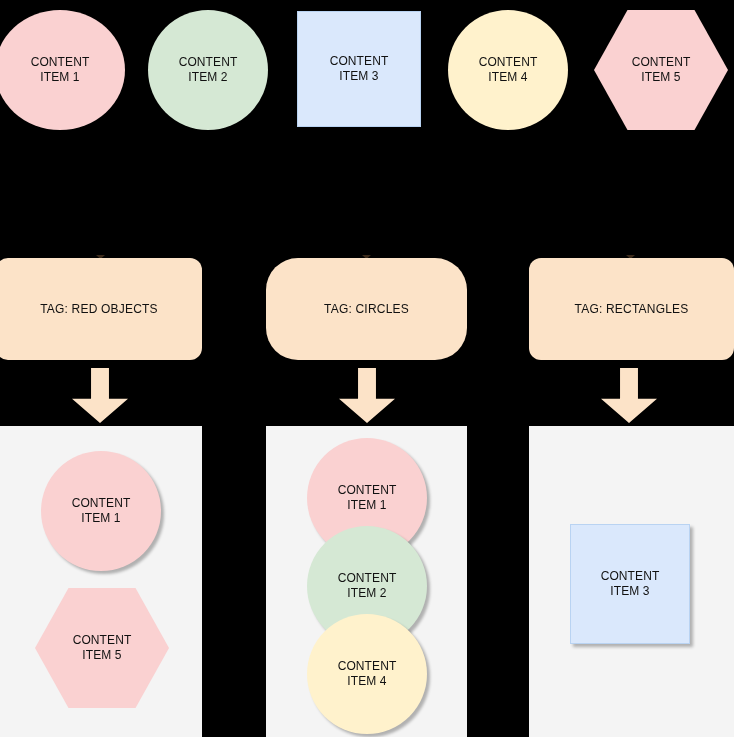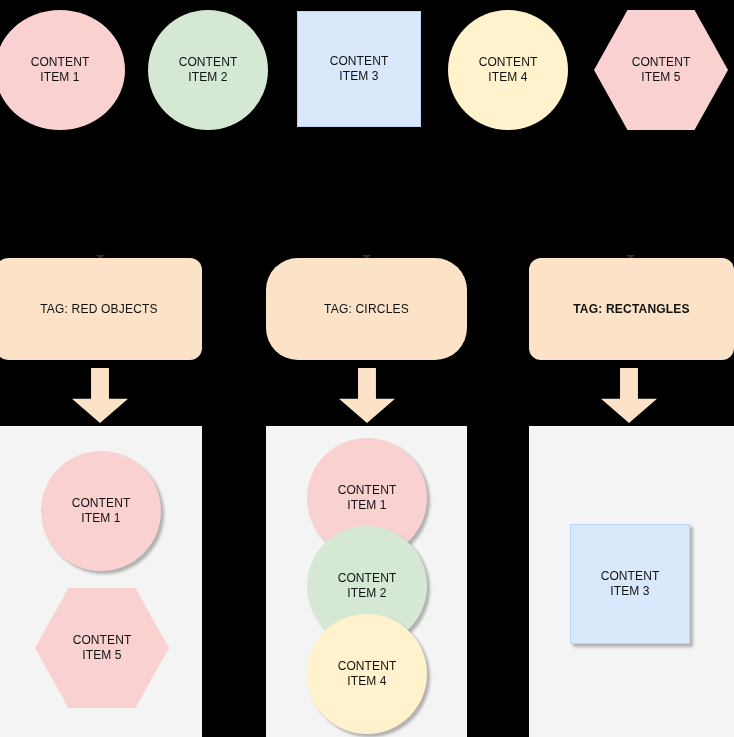--- a/index.html
+++ b/index.html
@@ -127,21 +127,21 @@
     </div>
     <div class="block-arrow abs" style="left: 72px; top: 360px; width: 56px; height: 55px; background: rgb(252, 227, 200);"></div>
     <div class="panel abs" style="left: 266px; top: 418px; width: 201px; height: 319px; background: rgb(244, 244, 244);"></div>
     <div class="tag-tip abs" style="left: 362px; top: 247px;"></div>
     <div class="tag-box abs" style="left: 266px; top: 250px; width: 201px; height: 102px; background: rgb(252, 227, 200); border-radius: 32px;">
       <div class="tag-text">TAG: CIRCLES</div>
     </div>
     <div class="block-arrow abs" style="left: 339px; top: 360px; width: 56px; height: 55px; background: rgb(252, 227, 200);"></div>
     <div class="panel abs" style="left: 529px; top: 418px; width: 205px; height: 319px; background: rgb(244, 244, 244);"></div>
     <div class="tag-tip abs" style="left: 626px; top: 247px;"></div>
-    <div class="tag-box abs" style="left: 529px; top: 250px; width: 205px; height: 102px; background: rgb(252, 227, 200); font-weight: bold;">
+    <div class="tag-box abs" style="left: 529px; top: 250px; width: 205px; height: 102px; background: rgb(252, 227, 200);">
       <div class="tag-text">TAG: RECTANGLES</div>
     </div>
     <div class="block-arrow abs" style="left: 601px; top: 360px; width: 56px; height: 55px; background: rgb(252, 227, 200);"></div>
     <div class="p-circle abs" style="left: 41px; top: 443px; width: 120px; height: 120px; background: rgb(250, 209, 209);">
       <div class="shape-label">CONTENT
 ITEM 1</div>
     </div>
     <div class="p-hex abs" style="left: 35px; top: 580px; width: 134px; height: 120px; background: rgb(250, 209, 209);">
       <div class="shape-label">CONTENT
 ITEM 5</div>

